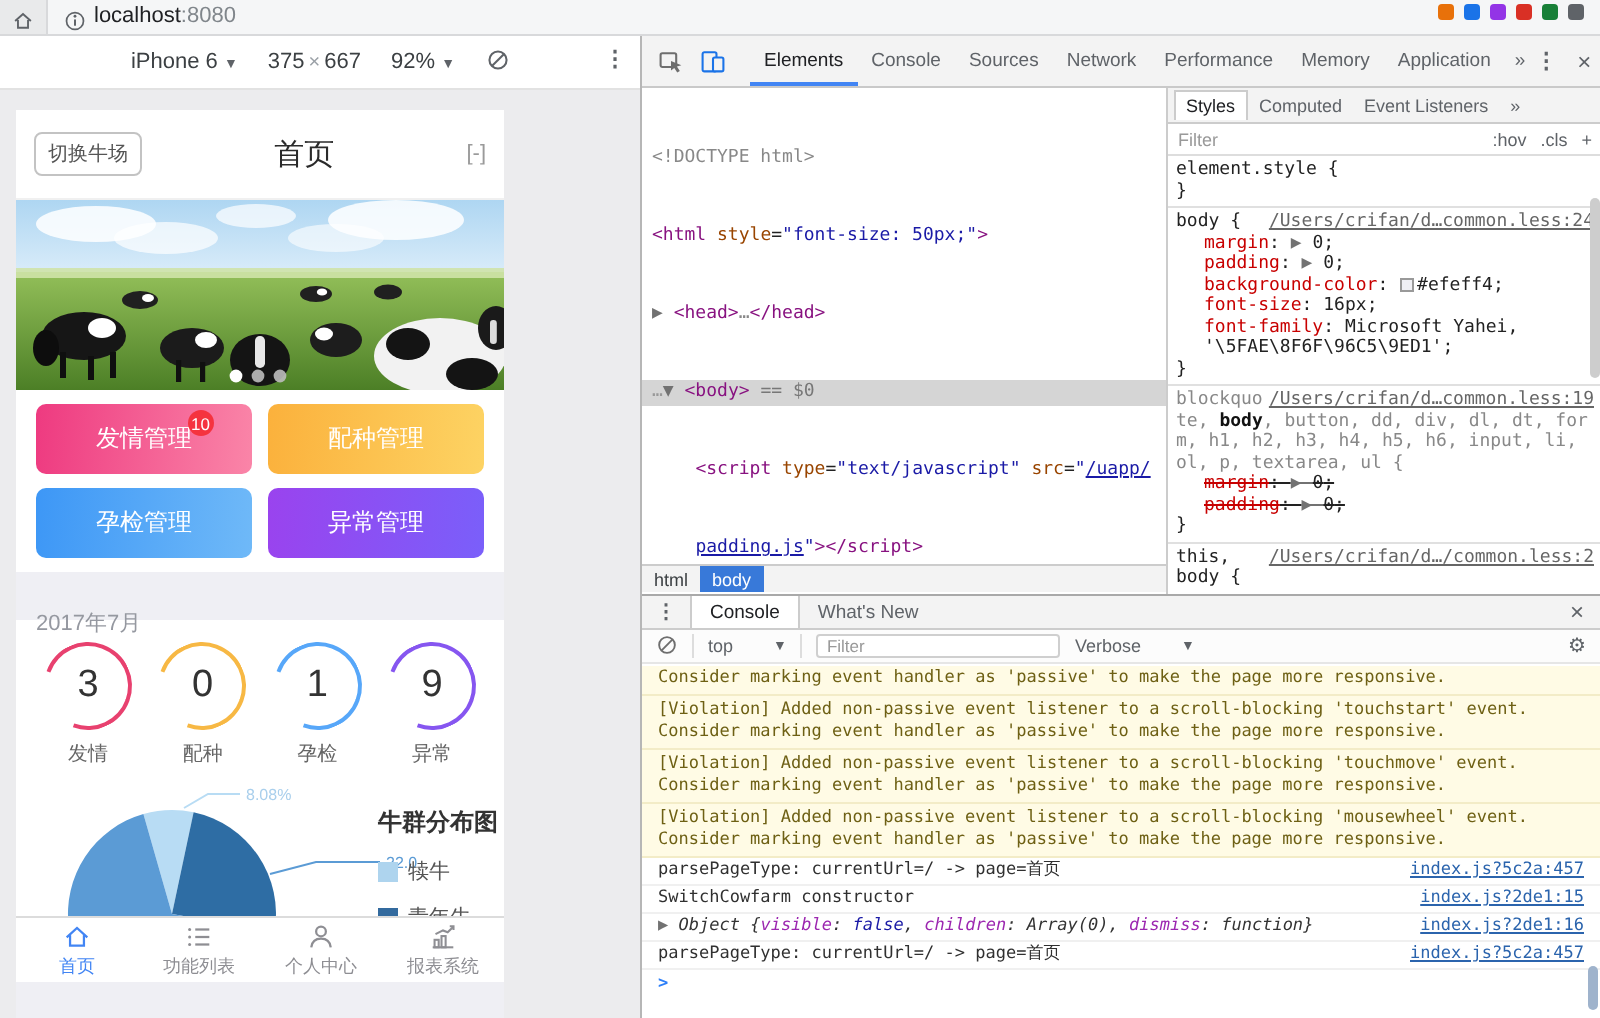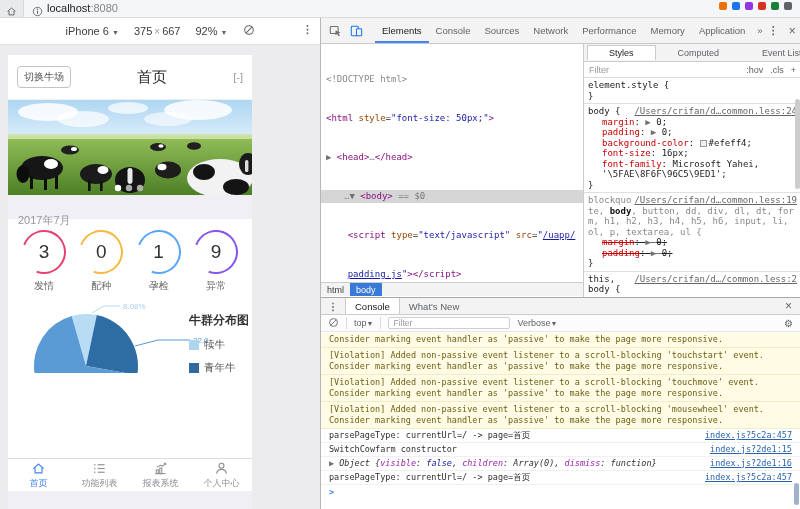--- a/index.html
+++ b/index.html
@@ -71,32 +71,32 @@
   .dt-icon{padding:0 4px;display:flex;align-items:center}
   .dt-sep{width:1px;height:16px;background:#d0d0d0;margin:0 4px}
   .dt-tab{padding:0 7px;height:24px;line-height:24px;border-bottom:2px solid transparent;white-space:nowrap}
   .dt-tab.active{color:#202124;border-bottom-color:#4285f4}
   .dt-more{padding:0 5px;color:#5f6368}
   .dt-right{margin-left:auto;display:flex;align-items:center;gap:10px;padding-right:6px}
   .dt-close{font-size:12px;color:#5f6368}
 
   .elements-pane{position:absolute;left:0;top:26px;width:262px;height:238px;overflow:hidden;font:9px "DejaVu Sans Mono",monospace;line-height:13px;padding:3px 0 0 5px;white-space:pre;color:#1a1a1a}
   .cl{min-height:13px}
-  .cl.sel{background:#d5d5d5;margin-left:-5px;padding-left:23px}
+  .cl.sel{background:#d5d5d5;margin-left:-5px;padding-left:5px}
   .g{color:#888}.t{color:#881280}.a{color:#994500}.v{color:#1a1aa6}
   .lk{color:#1a1aa6;text-decoration:underline}.p{color:#222}
   .arr{color:#727272}.eq{color:#777}.gut{color:#999}
 
   .breadcrumb{position:absolute;left:0;top:264px;width:262px;height:14px;background:#f3f3f3;border-top:1px solid #ccc;display:flex;align-items:stretch;font-size:9px;color:#3c4043}
   .crumb{padding:0 6px;display:flex;align-items:center}
   .crumb.sel{background:#3879d9;color:#fff}
 
   .styles-pane{position:absolute;left:262px;top:26px;width:218px;height:253px;border-left:1px solid #ccc;overflow:hidden;background:#fff}
   .sp-tabs{height:18px;background:#f3f3f3;border-bottom:1px solid #ccc;display:flex;align-items:center;font-size:9px;color:#5f6368;padding:0 3px;gap:1px}
-  .sp-tab{padding:2px 21px;white-space:nowrap}
+  .sp-tab{padding:2px 5px;white-space:nowrap}
   .sp-tab.active{background:#fff;border:1px solid #ccc;border-bottom:none;color:#202124}
   .sp-filter{height:16px;border-bottom:1px solid #ddd;display:flex;align-items:center;padding:0 5px;font-size:9px;color:#5f6368;gap:6px}
   .sp-filter input{border:none;outline:none;background:transparent;font-size:9px;flex:1;min-width:10px;color:#333;font-family:"Liberation Sans",sans-serif}
   .sp-filter input::placeholder{color:#999}
   .sp-filter .fright{margin-left:auto;display:flex;gap:7px;}
   .rules{font:9px "DejaVu Sans Mono",monospace;line-height:10.5px;color:#222}
   .rule{border-bottom:1px solid #e0e0e0;padding:2px 4px}
   .src-link{float:right;color:#666;text-decoration:underline}
   .sline{}
   .pline{padding-left:14px}
@@ -108,21 +108,21 @@
   .sp-scroll{position:absolute;right:1px;top:55px;width:5px;height:90px;background:#cdcdcd;border-radius:3px}
 
   .console-drawer{position:absolute;left:0;top:279px;width:479px;height:212px;border-top:1px solid #a9a9a9;background:#fff}
   .cd-header{height:17px;background:#f3f3f3;border-bottom:1px solid #ccc;display:flex;align-items:stretch;font-size:9.5px;color:#5f6368}
   .cd-kebab{display:flex;align-items:center;padding:0 7px;color:#5f6368;font-weight:bold;font-size:10px}
   .cd-tab{display:flex;align-items:center;padding:0 9px;white-space:nowrap}
   .cd-tab.active{background:#fff;border-left:1px solid #ccc;border-right:1px solid #ccc;color:#202124}
   .cd-close{margin-left:auto;display:flex;align-items:center;padding:0 8px;font-size:12px}
   .cd-toolbar{height:17px;border-bottom:1px solid #e6e6e6;display:flex;align-items:center;gap:7px;padding:0 7px;font-size:9px;color:#5f6368;background:#fcfcfc}
   .ct-sep{width:1px;height:12px;background:#ddd}
-  .ct-dd{display:flex;align-items:center;gap:0;white-space:nowrap}
+  .ct-dd{display:flex;align-items:center;gap:20px;white-space:nowrap}
   .cd-toolbar input{width:122px;height:12px;border:1px solid #cfcfcf;border-radius:2px;font-size:8.5px;padding:0 4px;outline:none;color:#333;font-family:"Liberation Sans",sans-serif}
   .cd-toolbar input::placeholder{color:#999}
   .ct-gear{margin-left:auto;font-size:10px;color:#5f6368}
   .cd-msgs{position:absolute;left:0;top:35px;right:0;bottom:0;overflow:hidden;font:8.5px "DejaVu Sans Mono",monospace;line-height:11px}
   .warn{background:#fffbe5;border-bottom:1px solid #f3ecc7;padding:2px 8px;color:#6e6014}
   .warn div{white-space:nowrap}
   .warn:first-child{margin-top:-12px}
   .log{border-bottom:1px solid #f0f0f0;padding:1px 8px;color:#303030;display:flex;justify-content:space-between;align-items:baseline}
   .log-text{white-space:nowrap;overflow:hidden}
   .log-link{color:#2b64ad;text-decoration:underline;margin-left:8px;white-space:nowrap}
@@ -235,20 +235,35 @@
           <ellipse cx="240" cy="64" rx="9" ry="11" fill="#1a1a1a"></ellipse>
           <rect x="237" y="60" width="3.4" height="12" rx="1.6" fill="#fff" opacity=".85"></rect>
         </g>
 
         <circle cx="110" cy="88" r="3.2" fill="#fff"></circle>
         <circle cx="121" cy="88" r="3.2" fill="#bdbdbd" opacity=".9"></circle>
         <circle cx="132" cy="88" r="3.2" fill="#bdbdbd" opacity=".9"></circle>
       </svg>
     </div>
 
+    <div class="btn-grid">
+      <button class="grid-btn btn-estrus">
+        <span>发情管理</span>
+        <span class="badge">10</span>
+      </button>
+      <button class="grid-btn btn-breed">
+        <span>配种管理</span>
+      </button>
+      <button class="grid-btn btn-preg">
+        <span>孕检管理</span>
+      </button>
+      <button class="grid-btn btn-abn">
+        <span>异常管理</span>
+      </button>
+    </div>
 
     <div class="month-bar">2017年7月</div>
 
     <div class="stats">
       <div class="stat">
         <div class="ringwrap">
             <div class="ring c0"></div>
             <div class="stat-num">3</div>
           </div>
         <div class="stat-label">发情</div>
@@ -314,38 +329,38 @@
               <circle cx="3" cy="8" r=".8" fill="currentColor" stroke="none"></circle>
               <line x1="6" y1="8" x2="13.5" y2="8"></line>
               <circle cx="3" cy="12" r=".8" fill="currentColor" stroke="none"></circle>
               <line x1="6" y1="12" x2="13.5" y2="12"></line>
             </g>
           </svg>
         <span>功能列表</span>
       </div>
       <div class="tab-item">
         <svg width="15" height="15" viewBox="0 0 16 16">
+            <g stroke="currentColor" stroke-width="1.2" fill="none">
+              <circle cx="8" cy="5" r="2.6"></circle>
+              <path d="M2.8 13.5 c.4-3 2.5-4.6 5.2-4.6 s4.8 1.6 5.2 4.6"></path>
+            </g>
+          </svg>
+        <span>个人中心</span>
+      </div>
+      <div class="tab-item">
+        <svg width="15" height="15" viewBox="0 0 16 16">
             <g stroke="currentColor" stroke-width="1.1" fill="none">
               <path d="M2.5 13.5 h11"></path>
               <rect x="3.5" y="9.5" width="2.2" height="4"></rect>
               <rect x="7.2" y="7.5" width="2.2" height="6"></rect>
               <path d="M4 6.5 L8 4.5 L10.5 5.5 L13.5 2.5"></path>
               <path d="M11.6 2.3 h2 v2"></path>
             </g>
           </svg>
         <span>报表系统</span>
-      </div>
-      <div class="tab-item">
-        <svg width="15" height="15" viewBox="0 0 16 16">
-            <g stroke="currentColor" stroke-width="1.2" fill="none">
-              <circle cx="8" cy="5" r="2.6"></circle>
-              <path d="M2.8 13.5 c.4-3 2.5-4.6 5.2-4.6 s4.8 1.6 5.2 4.6"></path>
-            </g>
-          </svg>
-        <span>个人中心</span>
       </div>
     </div>
     <div class="below-strip"></div>
   </div>
 </div>
 
 <div class="devtools">
   <div class="dt-tabbar">
     <span class="dt-icon">
       <svg width="13" height="13" viewBox="0 0 15 15">

